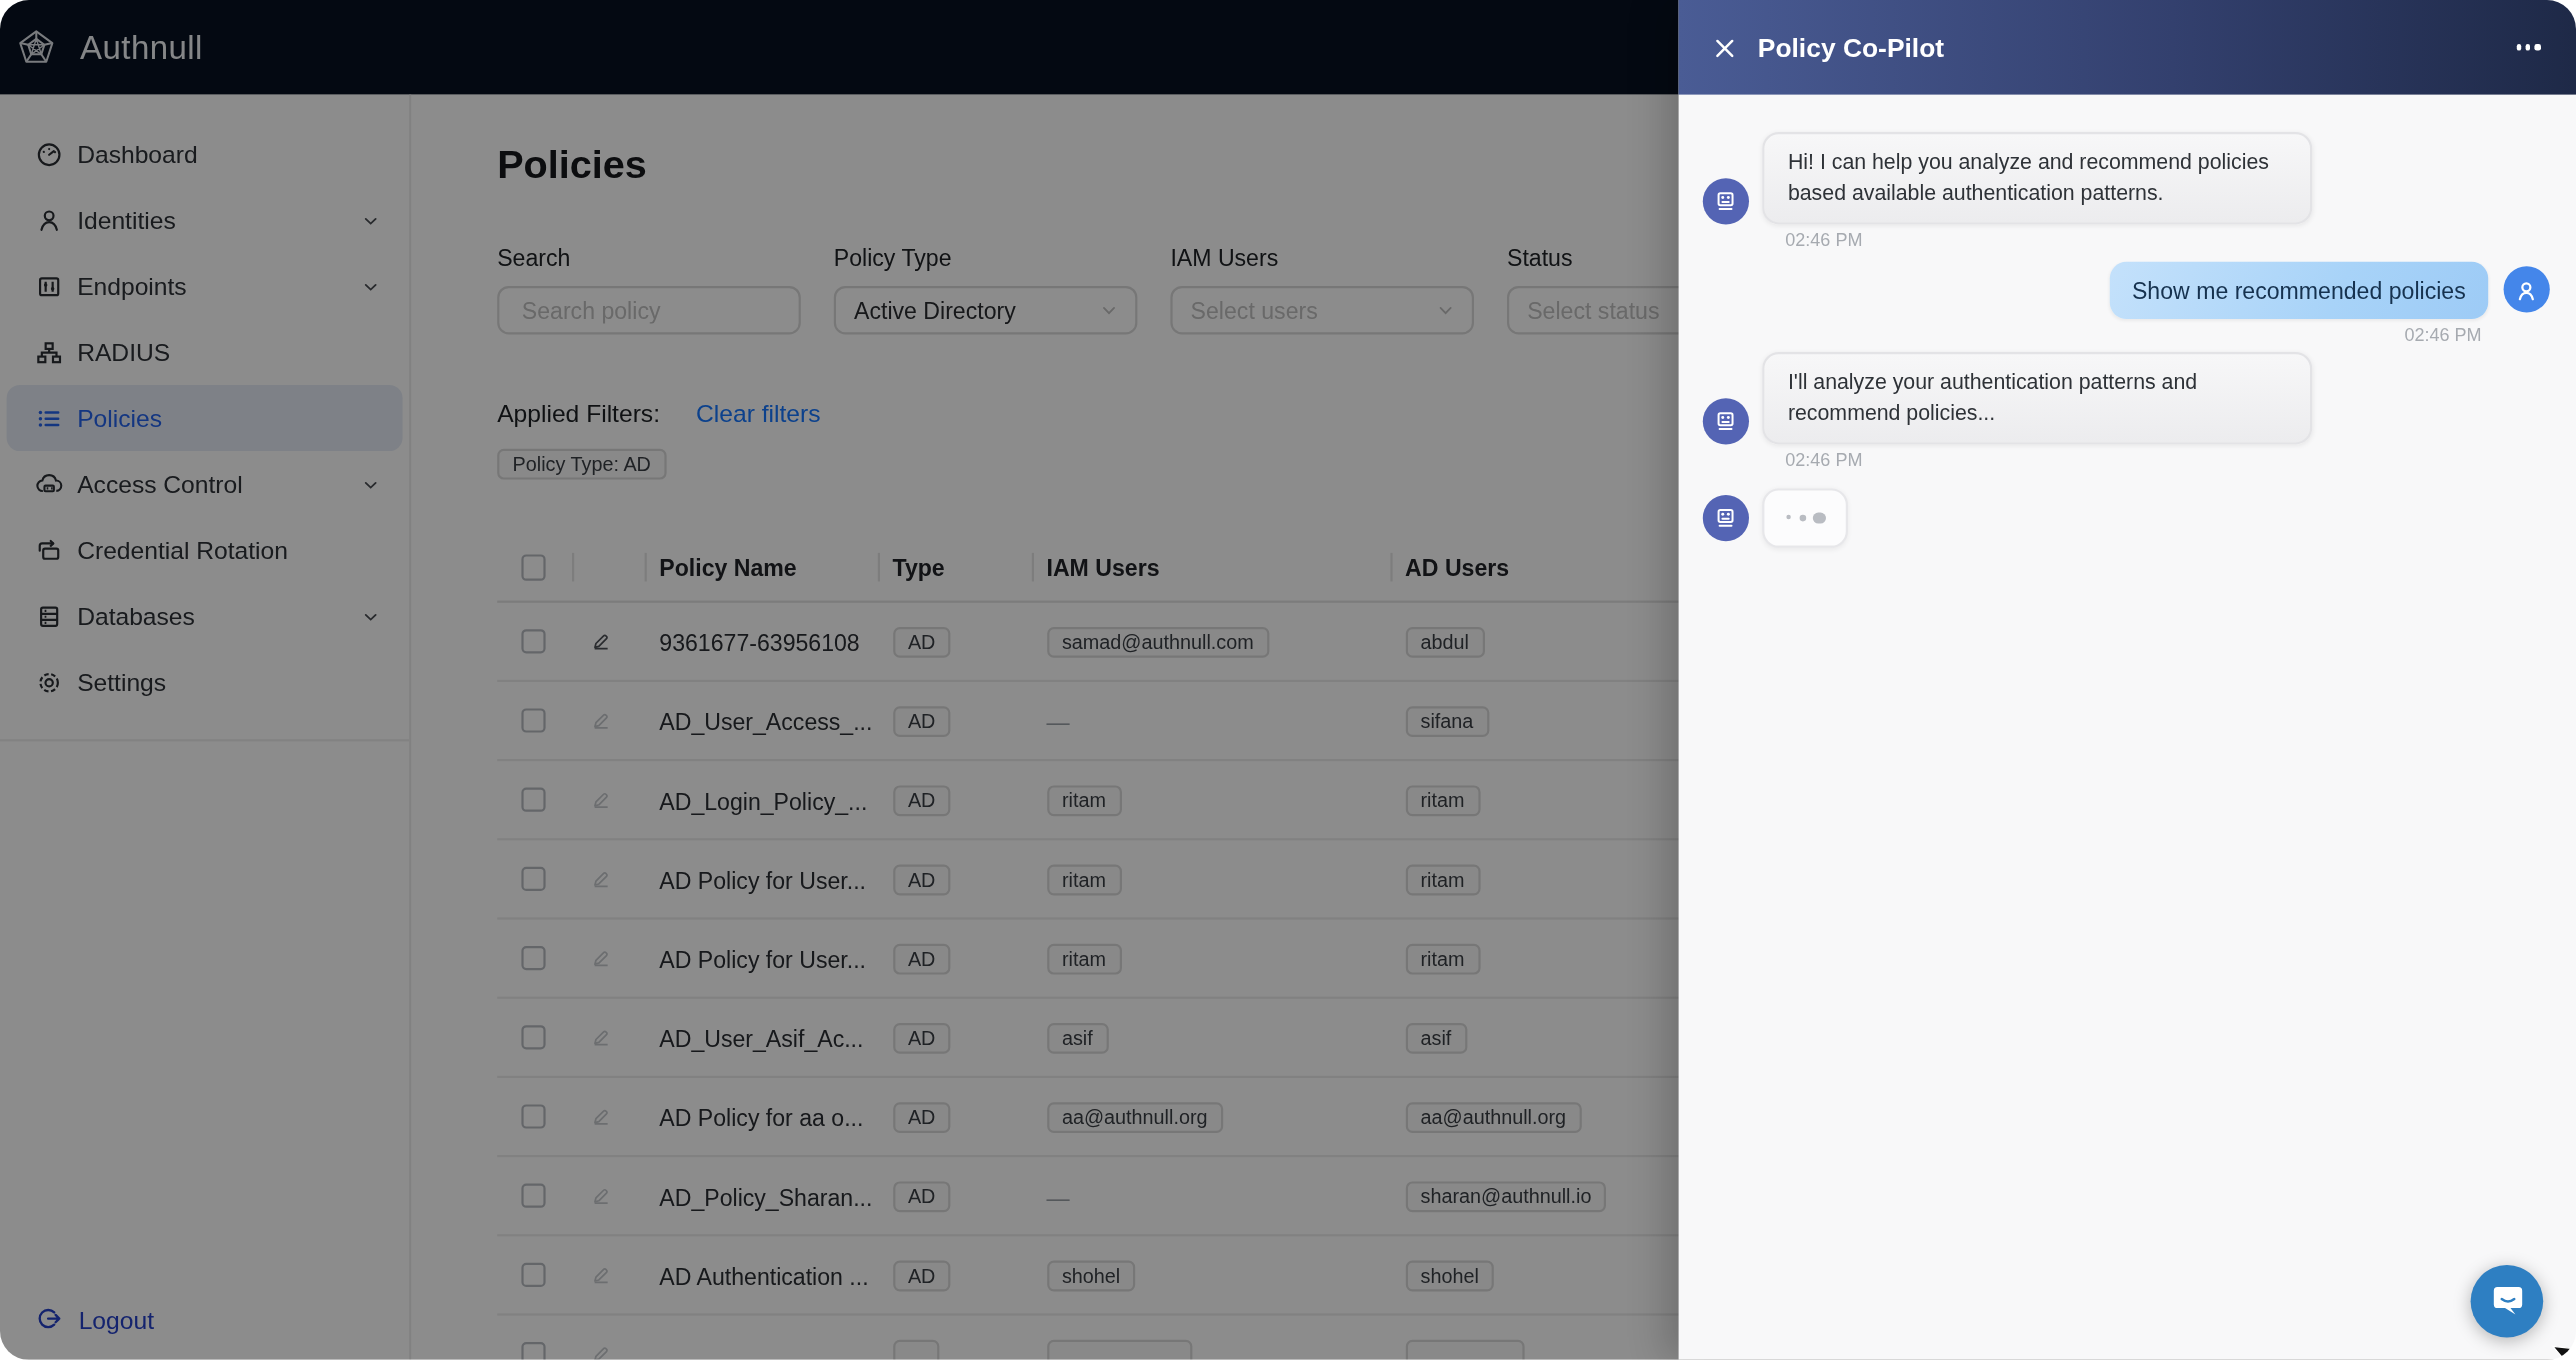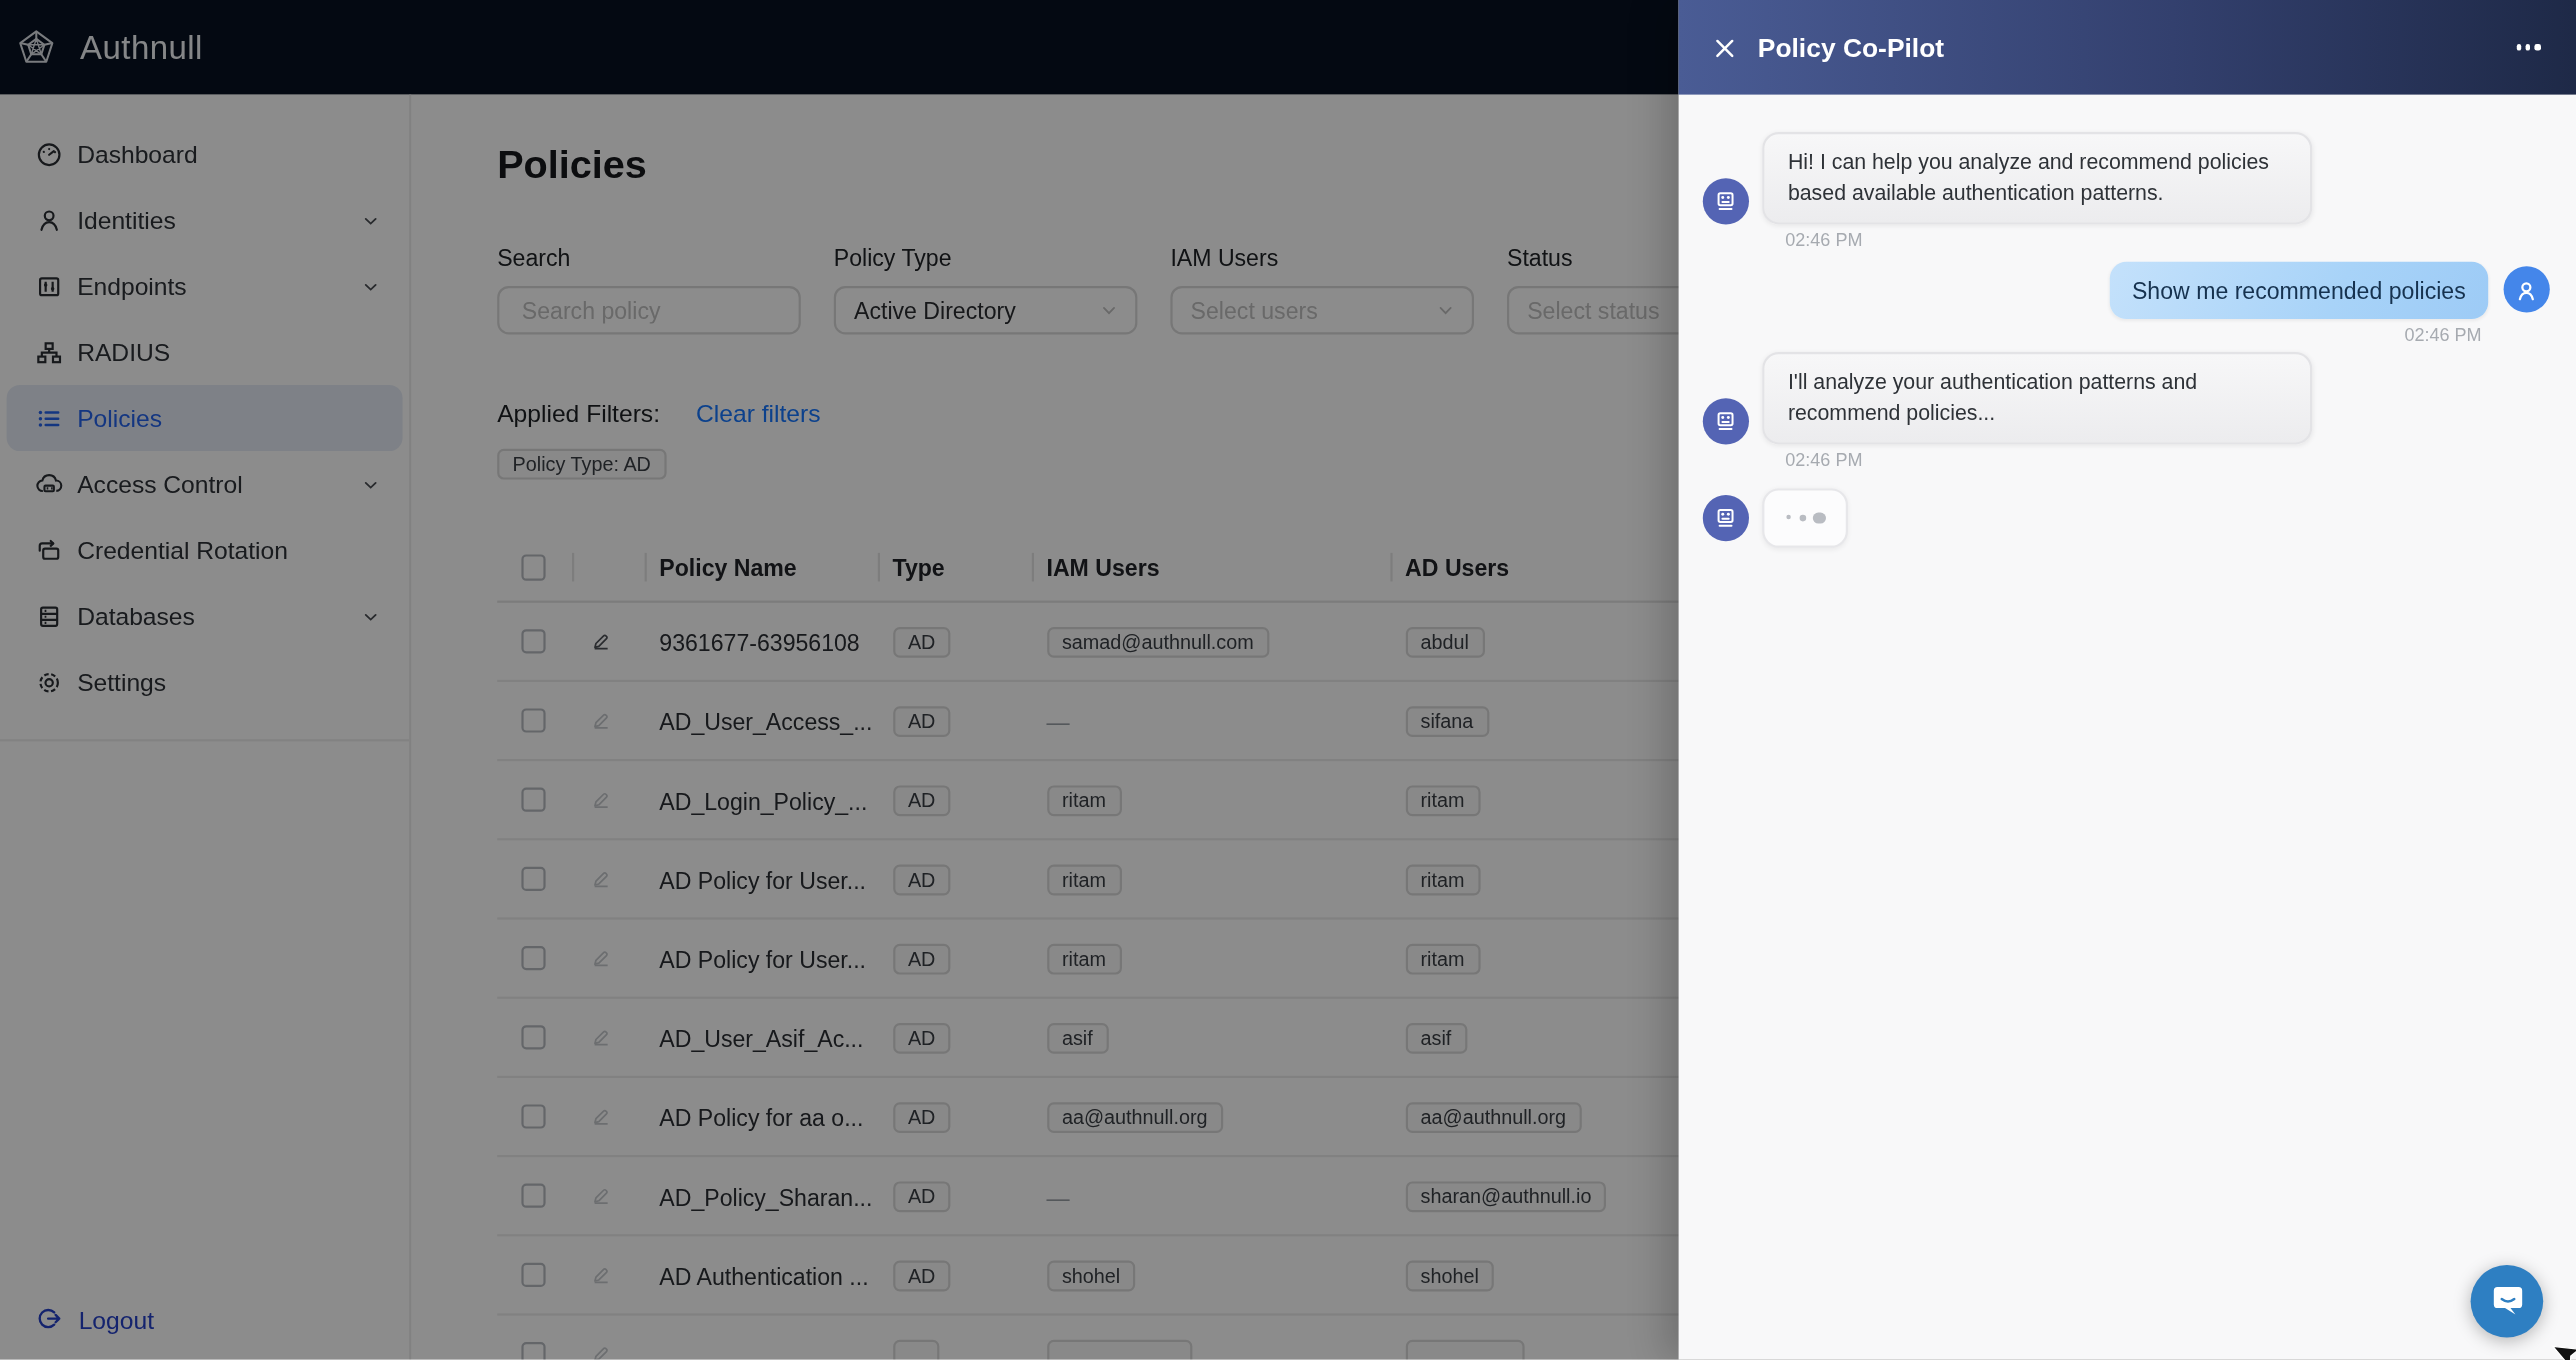--- a/index.html
+++ b/index.html
@@ -1,16 +1,16 @@
 <!DOCTYPE html>
 <html style="font-size:12px"><head>
 <meta charset="utf-8">
 <style>
   html,body{margin:0;padding:0;background:#fff;}
-  #stage{position:relative;width:2576px;height:1360px;overflow:hidden;background:#fff;}
+  #stage{position:relative;width:2576px;height:1360px;overflow:hidden;background:#fff;border-radius:29px;}
   #app{position:relative;width:1171px;height:618px;transform:scale(2.2);transform-origin:0 0;
        font-family:"Liberation Sans",sans-serif;background:#fff;}
   svg{display:block;}
 
   
   .top-header{position:absolute;top:0;left:0;right:0;height:43px;background:#081221;
               display:flex;align-items:center;padding-left:8.2px;z-index:1;box-sizing:border-box;}
   .logo{display:flex;align-items:center;gap:11.2px;}
   .logo-text{font-size:15px;color:#f2f4f7;letter-spacing:0.2px;}
 

